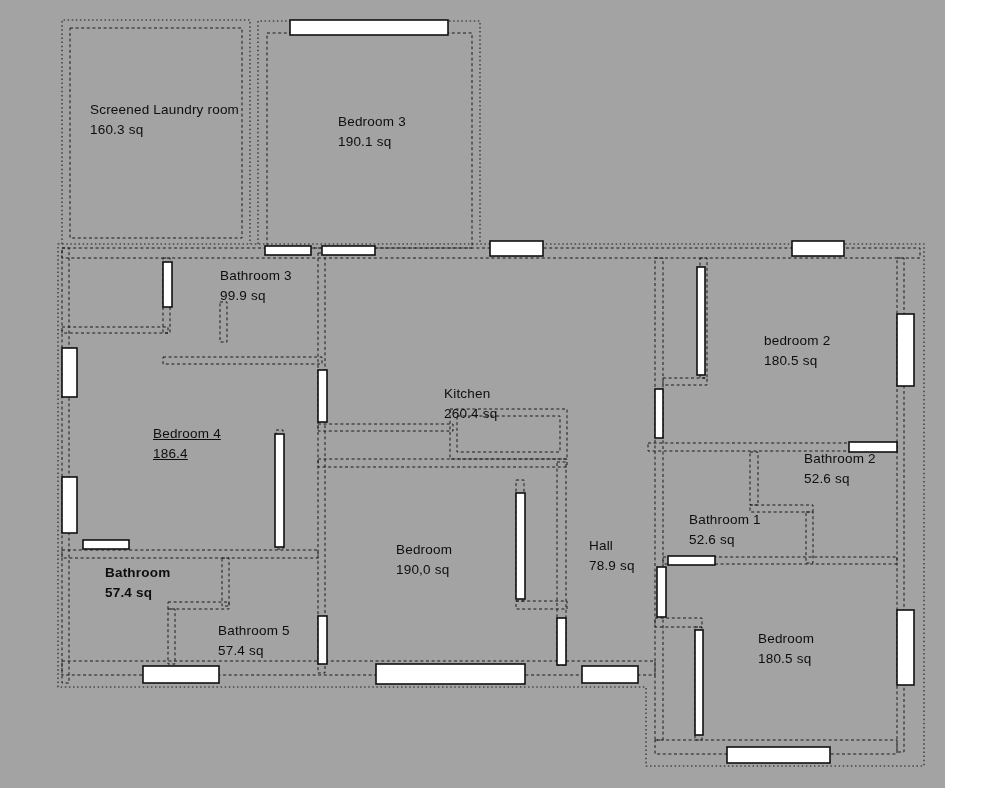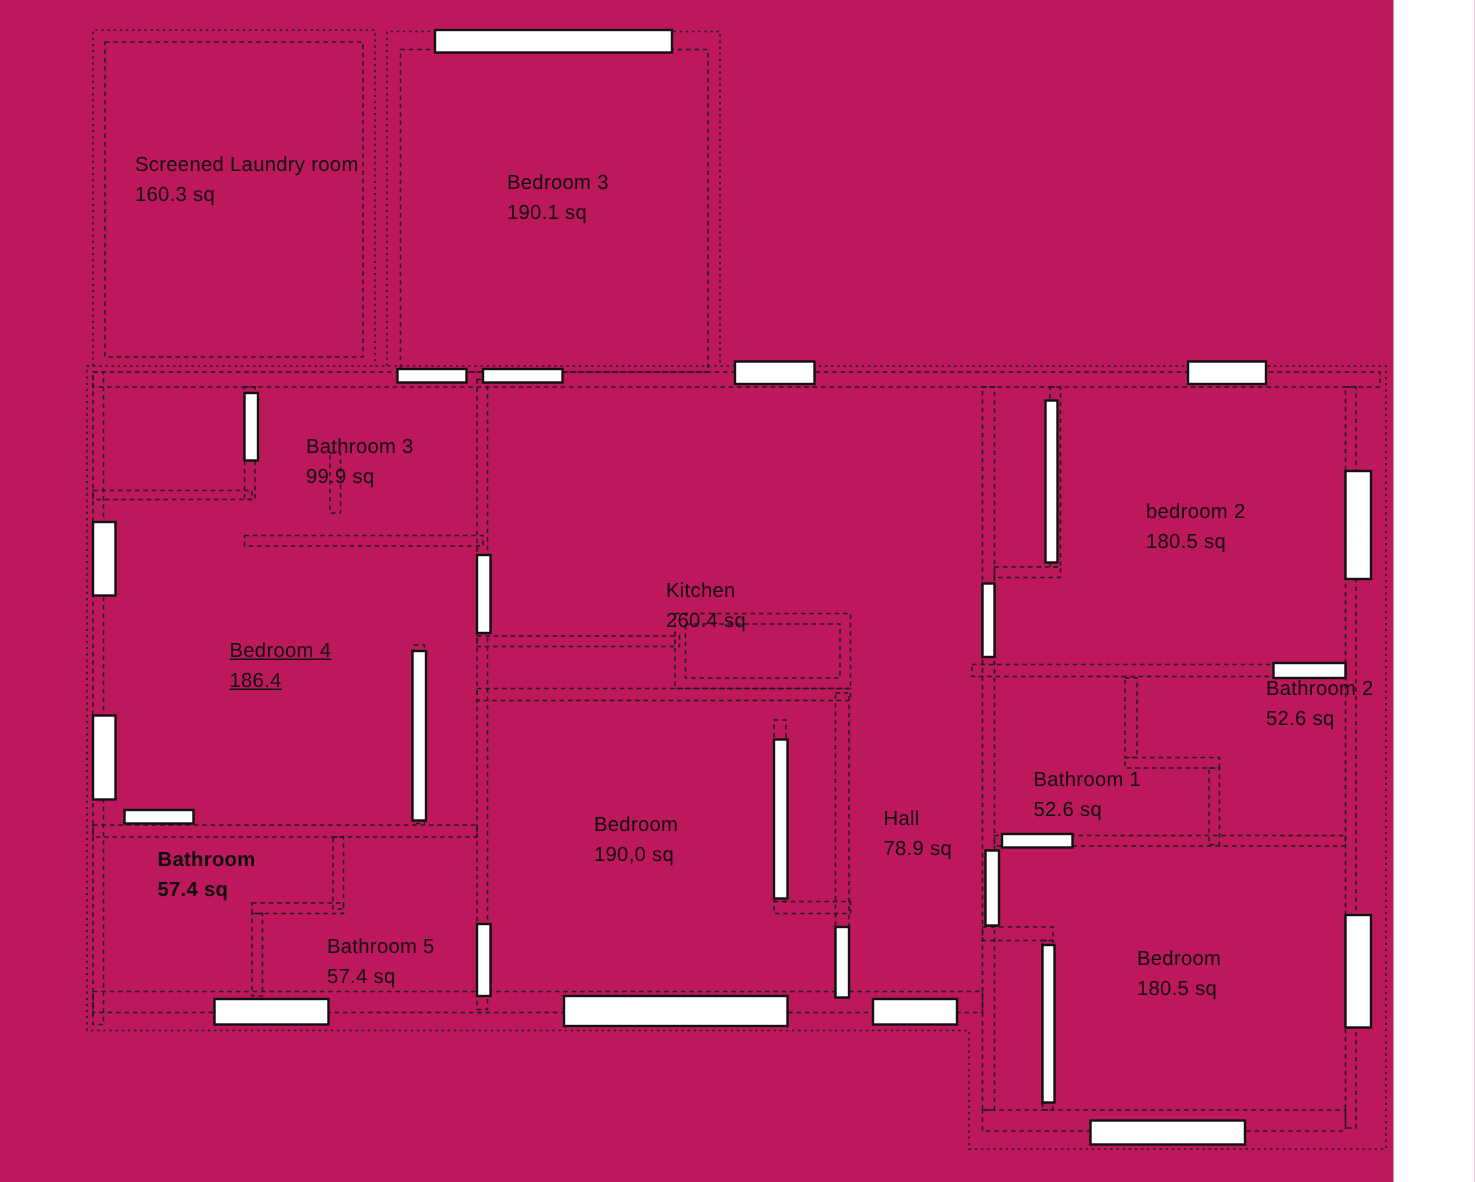--- a/index.html
+++ b/index.html
@@ -1,21 +1,22 @@
 <!DOCTYPE html>
 <html><head>
 <meta charset="utf-8">
 <style>
   html,body{margin:0;padding:0;background:#fff;}
   .plan{
     position:relative;
     width:929px;height:788px;
-    background:#be185d;
+    background:#a3a3a3;
     font-family:"Liberation Sans", sans-serif;
     overflow:hidden;
+    padding-left:16px;
   }
   .plan svg{position:absolute;left:0;top:0;}
   .room-label{
     position:absolute;
     font-size:13.5px;
     line-height:20px;
     color:#0e0e0e;
     letter-spacing:.2px;
     white-space:nowrap;
   }
@@ -111,41 +112,41 @@
   <div class="room-label" style="left:90px;  top:100px;">
     <span>Screened Laundry room</span>
     <span>160.3 sq</span>
   </div>
 
   <div class="room-label" style="left:338px; top:112px;">
     <span>Bedroom 3</span>
     <span>190.1 sq</span>
   </div>
 
-  <div class="room-label" style="left:204px; top:266px;margin-top:22px;">
+  <div class="room-label" style="left:220px; top:266px;">
     <span>Bathroom 3</span>
     <span>99.9 sq</span>
   </div>
 
   <div class="room-label" style="left:444px; top:336px;margin-top:48px;">
     <span>Kitchen</span>
     <span>260.4 sq</span>
   </div>
 
   <div class="room-label" style="left:764px; top:331px;">
     <span>bedroom 2</span>
     <span>180.5 sq</span>
   </div>
 
   <div class="room-label" style="left:153px; top:424px;text-decoration:underline;">
     <span>Bedroom 4</span>
     <span>186.4</span>
   </div>
 
-  <div class="room-label" style="left:804px; top:449px;margin-left:40px;">
+  <div class="room-label" style="left:804px; top:449px;">
     <span>Bathroom 2</span>
     <span>52.6 sq</span>
   </div>
 
   <div class="room-label" style="left:689px; top:510px;">
     <span>Bathroom 1</span>
     <span>52.6 sq</span>
   </div>
 
   <div class="room-label" style="left:396px; top:540px;">

